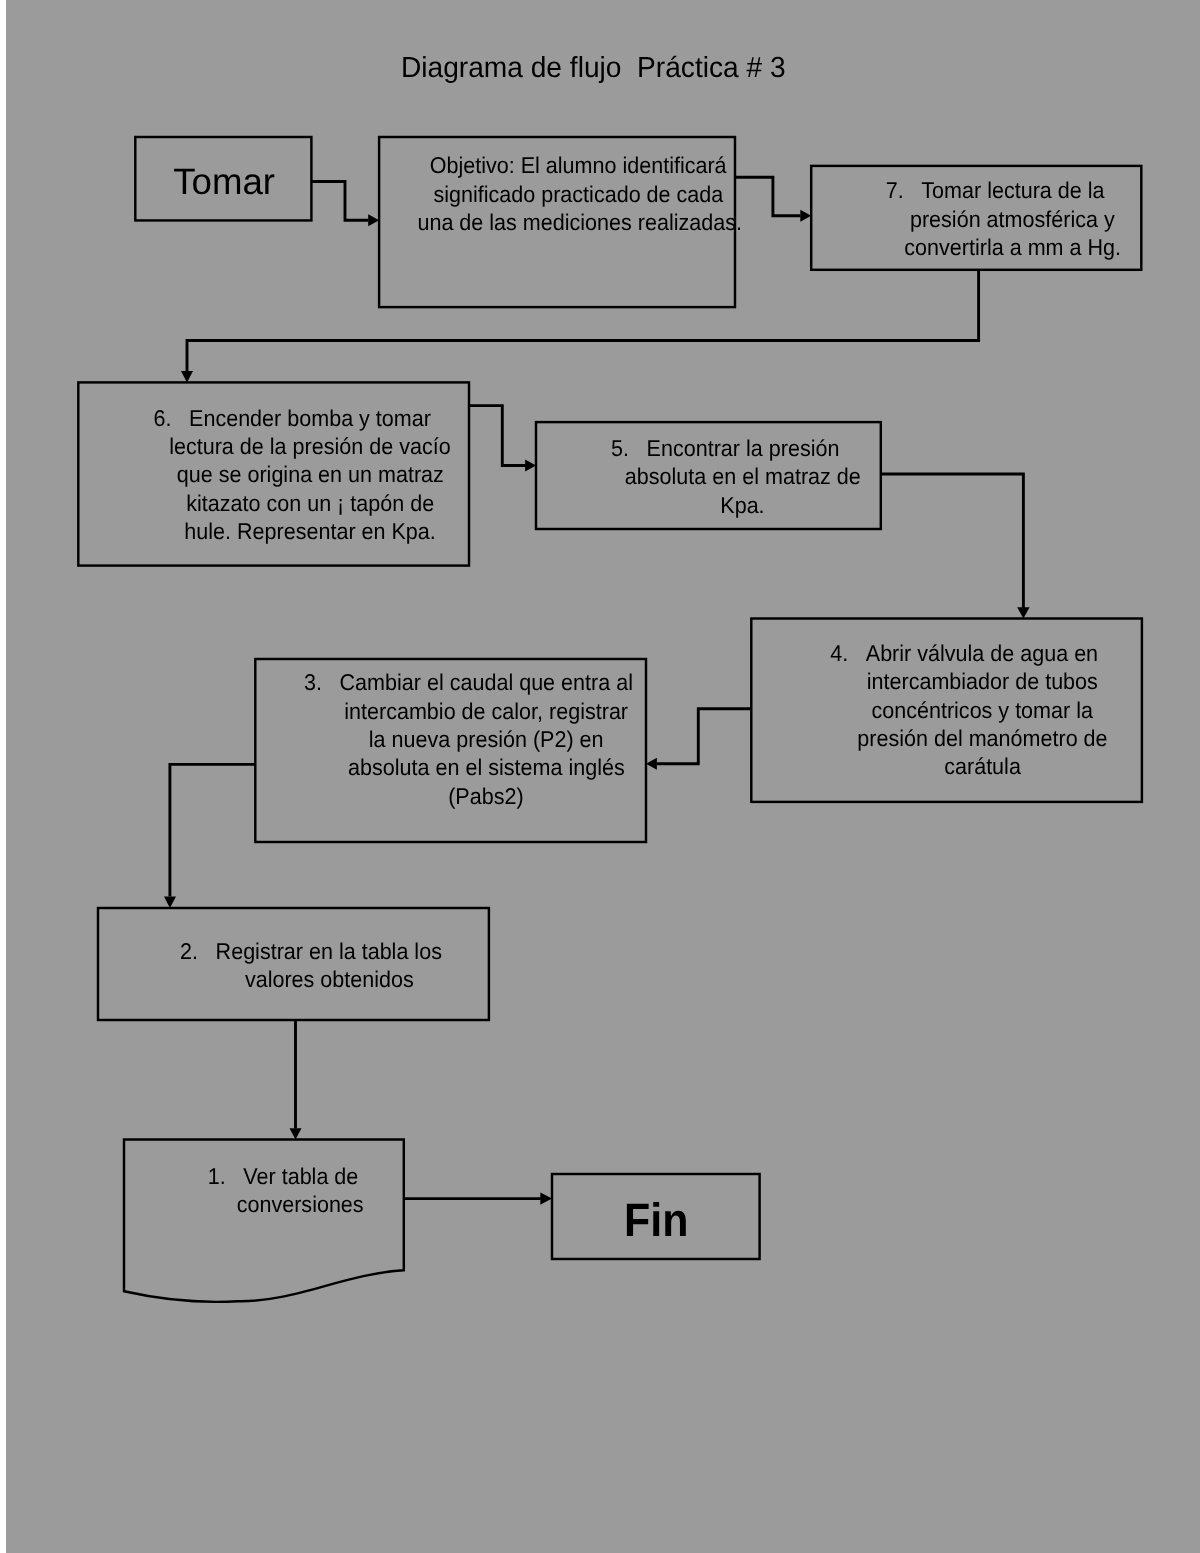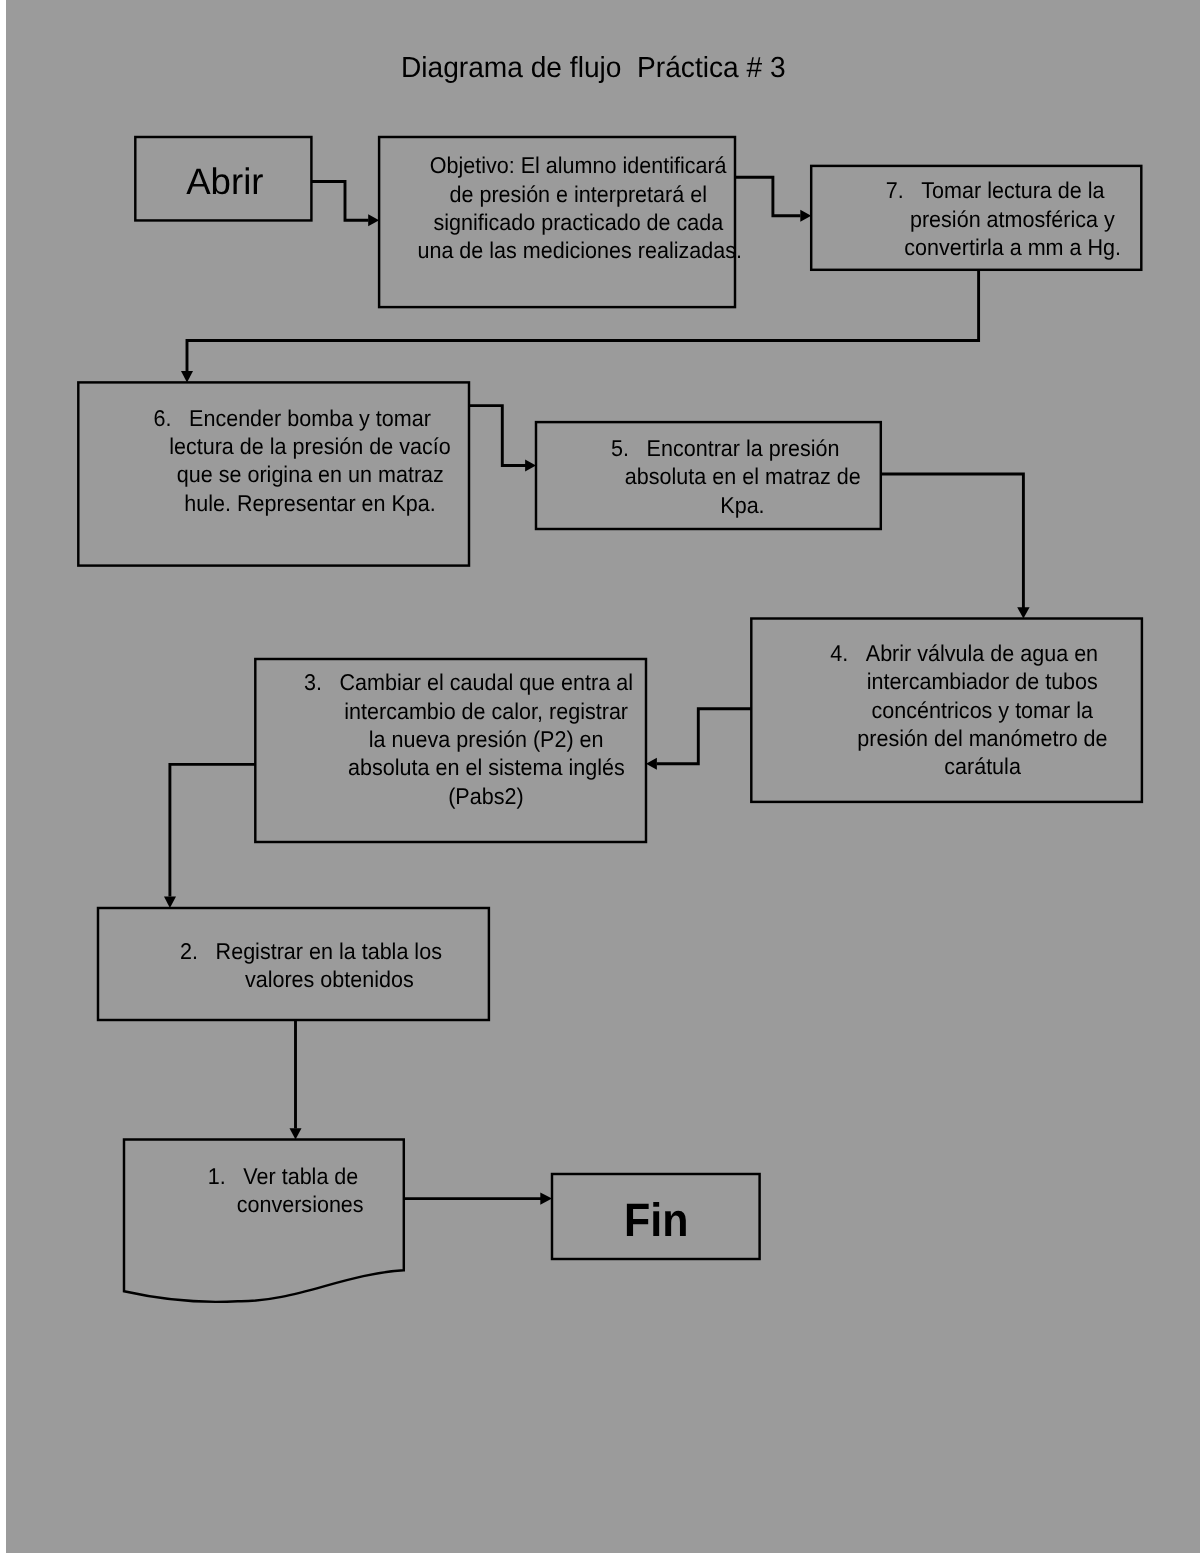--- a/index.html
+++ b/index.html
@@ -57,40 +57,40 @@
       <polygon points="289.5,1139.5 283.5,1128.2 295.5,1128.2"></polygon>
       <polygon points="546,1198.6 534.3,1192.4 534.3,1204.8"></polygon>
     </g>
   </svg>
 
   <div id="title" style="left:0;top:52.3px;width:1175px;font-size:29px;line-height:32px;">
     <i style="font-style:normal;display:inline-block;transform:scaleX(0.970);">Diagrama de flujo &nbsp;Práctica # 3</i>
   </div>
 
   <div class="tblock" style="left:118.4px;top:168.2px;width:200px;font-size:36.8px;line-height:28.36px;">
-    <span class="ln"><i style="transform:scaleX(0.995)">Abrir</i></span>
+    <span class="ln"><i style="transform:scaleX(0.995)">Tomar</i></span>
   </div>
 
   <div class="tblock" style="left:402px;top:151.2px;width:340px;font-size:22.8px;line-height:28.36px;">
     <span class="ln"><i style="transform:scaleX(0.945)">Objetivo: El alumno identificará</i></span>
-    <span class="ln"><i style="transform:scaleX(0.945)">de presión e interpretará el</i></span>
     <span class="ln"><i style="transform:scaleX(0.945)">significado practicado de cada</i></span>
     <span class="ln"><i style="transform:scaleX(0.945)">una de las mediciones realizadas.</i></span>
   </div>
 
   <div class="tblock" style="left:876.5px;top:176.3px;width:260px;font-size:22.8px;line-height:28.36px;">
     <span class="ln"><b style="transform:scaleX(0.945);transform-origin:center;"><i class="num">7.</i><i>Tomar lectura de la</i></b></span>
     <span class="ln"><i style="transform:scaleX(0.945)">presión atmosférica y</i></span>
     <span class="ln"><i style="transform:scaleX(0.945)">convertirla a mm a Hg.</i></span>
   </div>
 
   <div class="tblock" style="left:139.3px;top:403.5px;width:330px;font-size:22.8px;line-height:28.36px;">
     <span class="ln"><b style="transform:scaleX(0.945);transform-origin:center;"><i class="num">6.</i><i>Encender bomba y tomar</i></b></span>
     <span class="ln"><i style="transform:scaleX(0.945)">lectura de la presión de vacío</i></span>
     <span class="ln"><i style="transform:scaleX(0.945)">que se origina en un matraz</i></span>
+    <span class="ln"><i style="transform:scaleX(0.945)">kitazato con un ¡ tapón de</i></span>
     <span class="ln"><i style="transform:scaleX(0.945)">hule. Representar en Kpa.</i></span>
   </div>
 
   <div class="tblock" style="left:606.9px;top:433.8px;width:260px;font-size:22.8px;line-height:28.36px;">
     <span class="ln"><b style="transform:scaleX(0.945);transform-origin:center;"><i class="num">5.</i><i>Encontrar la presión</i></b></span>
     <span class="ln"><i style="transform:scaleX(0.945)">absoluta en el matraz de</i></span>
     <span class="ln"><i style="transform:scaleX(0.945)">Kpa.</i></span>
   </div>
 
   <div class="tblock" style="left:826.1px;top:638.9px;width:300px;font-size:22.8px;line-height:28.36px;">

